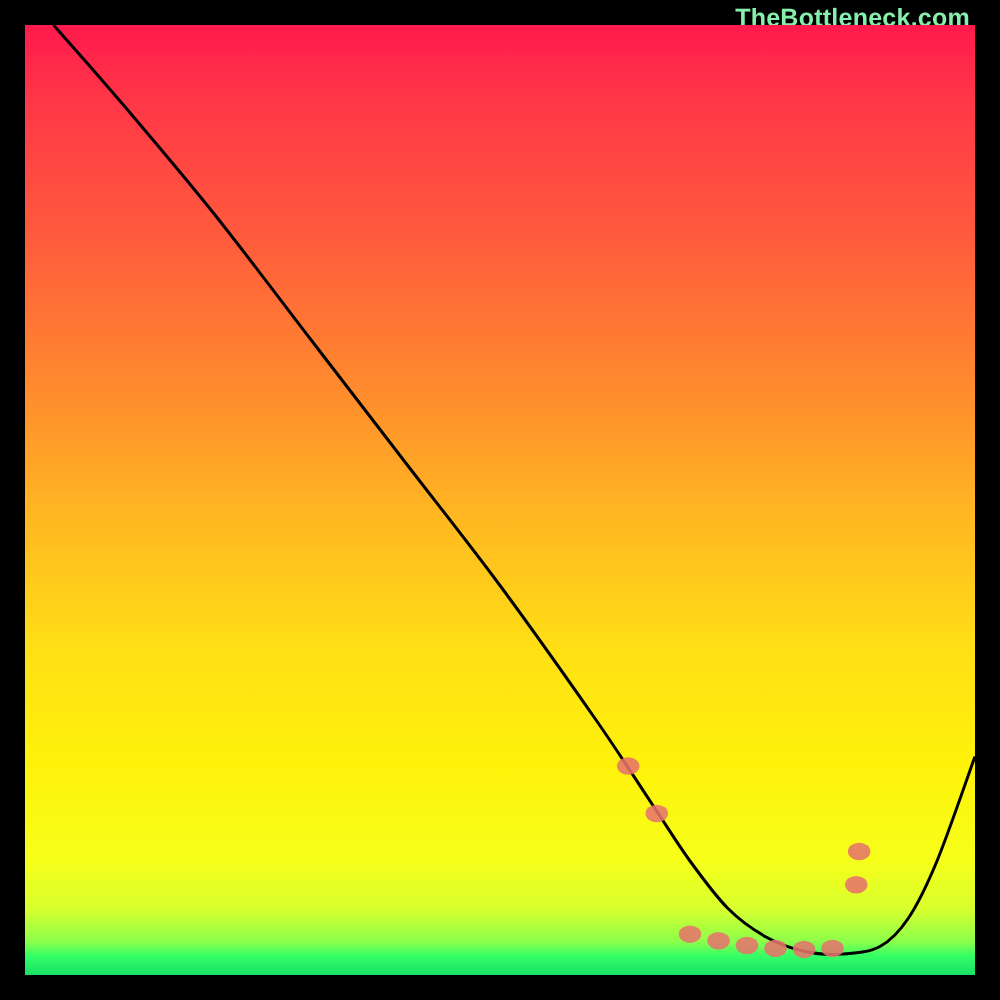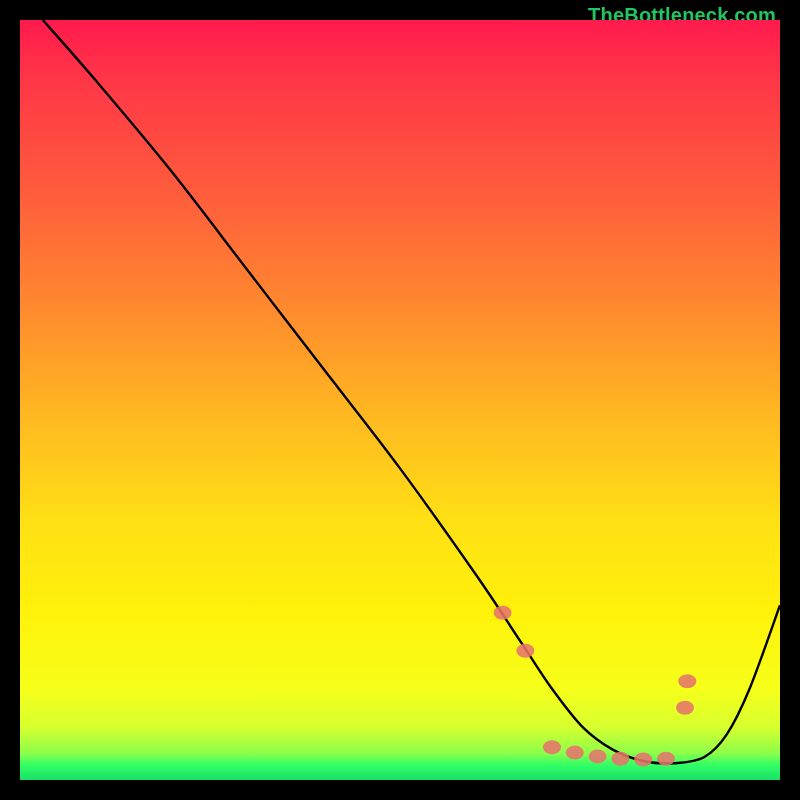--- a/index.html
+++ b/index.html
@@ -37,21 +37,21 @@
       #d8ff2e 93%,
       #8cff4a 96.5%,
       #33ff66 98%,
       #18e067 100%
     );
   }
   .watermark {
     position: absolute;
     top: 4px;
     right: 24px;
-    color: #22c55e;
+    color: #86efac;
     font-size: 20px;
     font-weight: 600;
     letter-spacing: 0.2px;
     user-select: none;
   }
   svg.curve {
     position: absolute;
     left: 0;
     top: 0;
     width: 760px;

